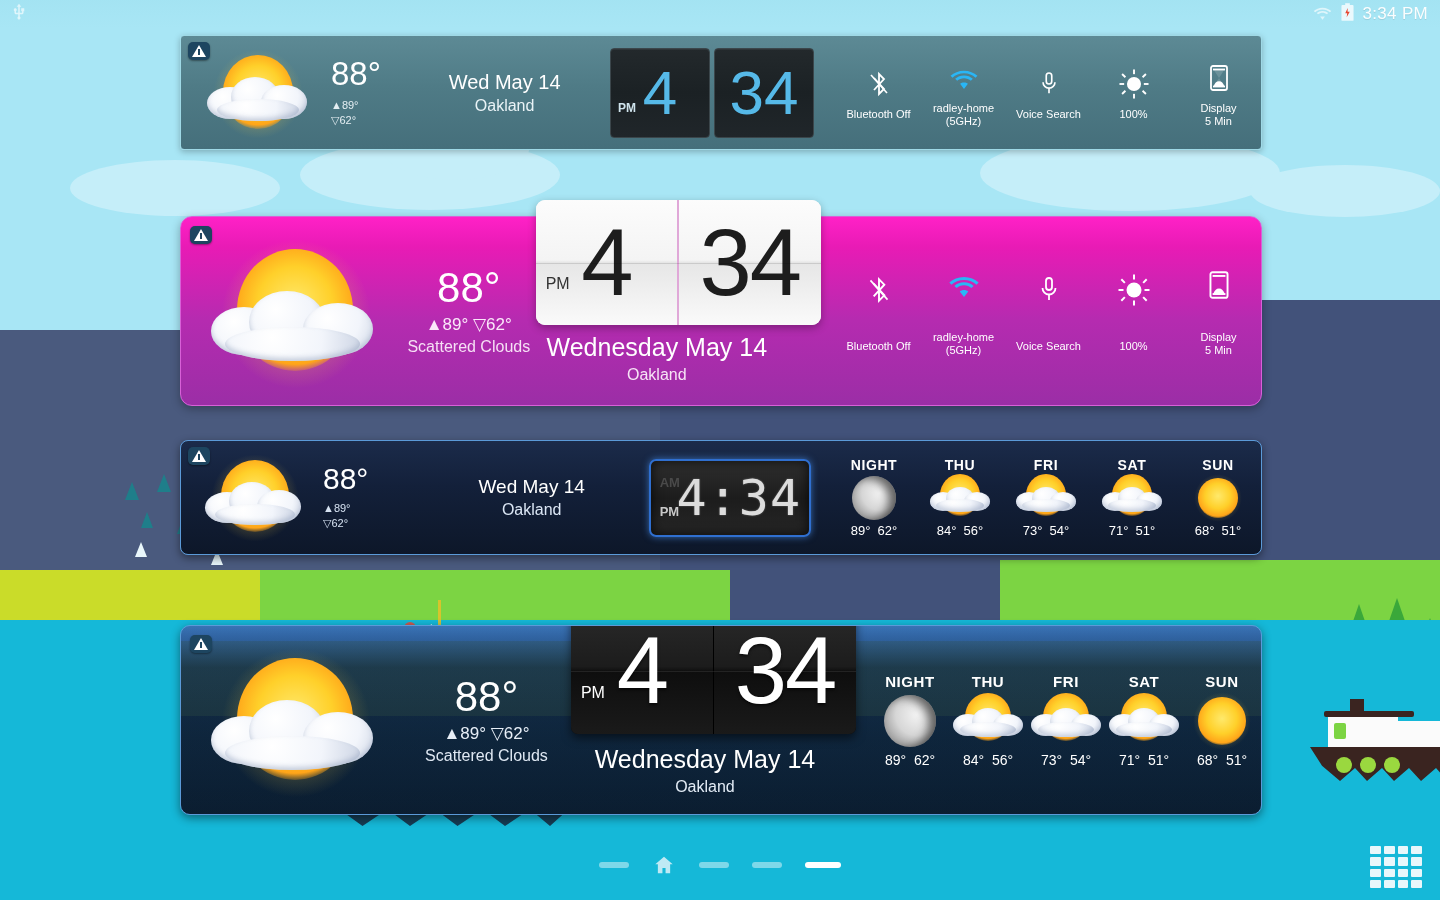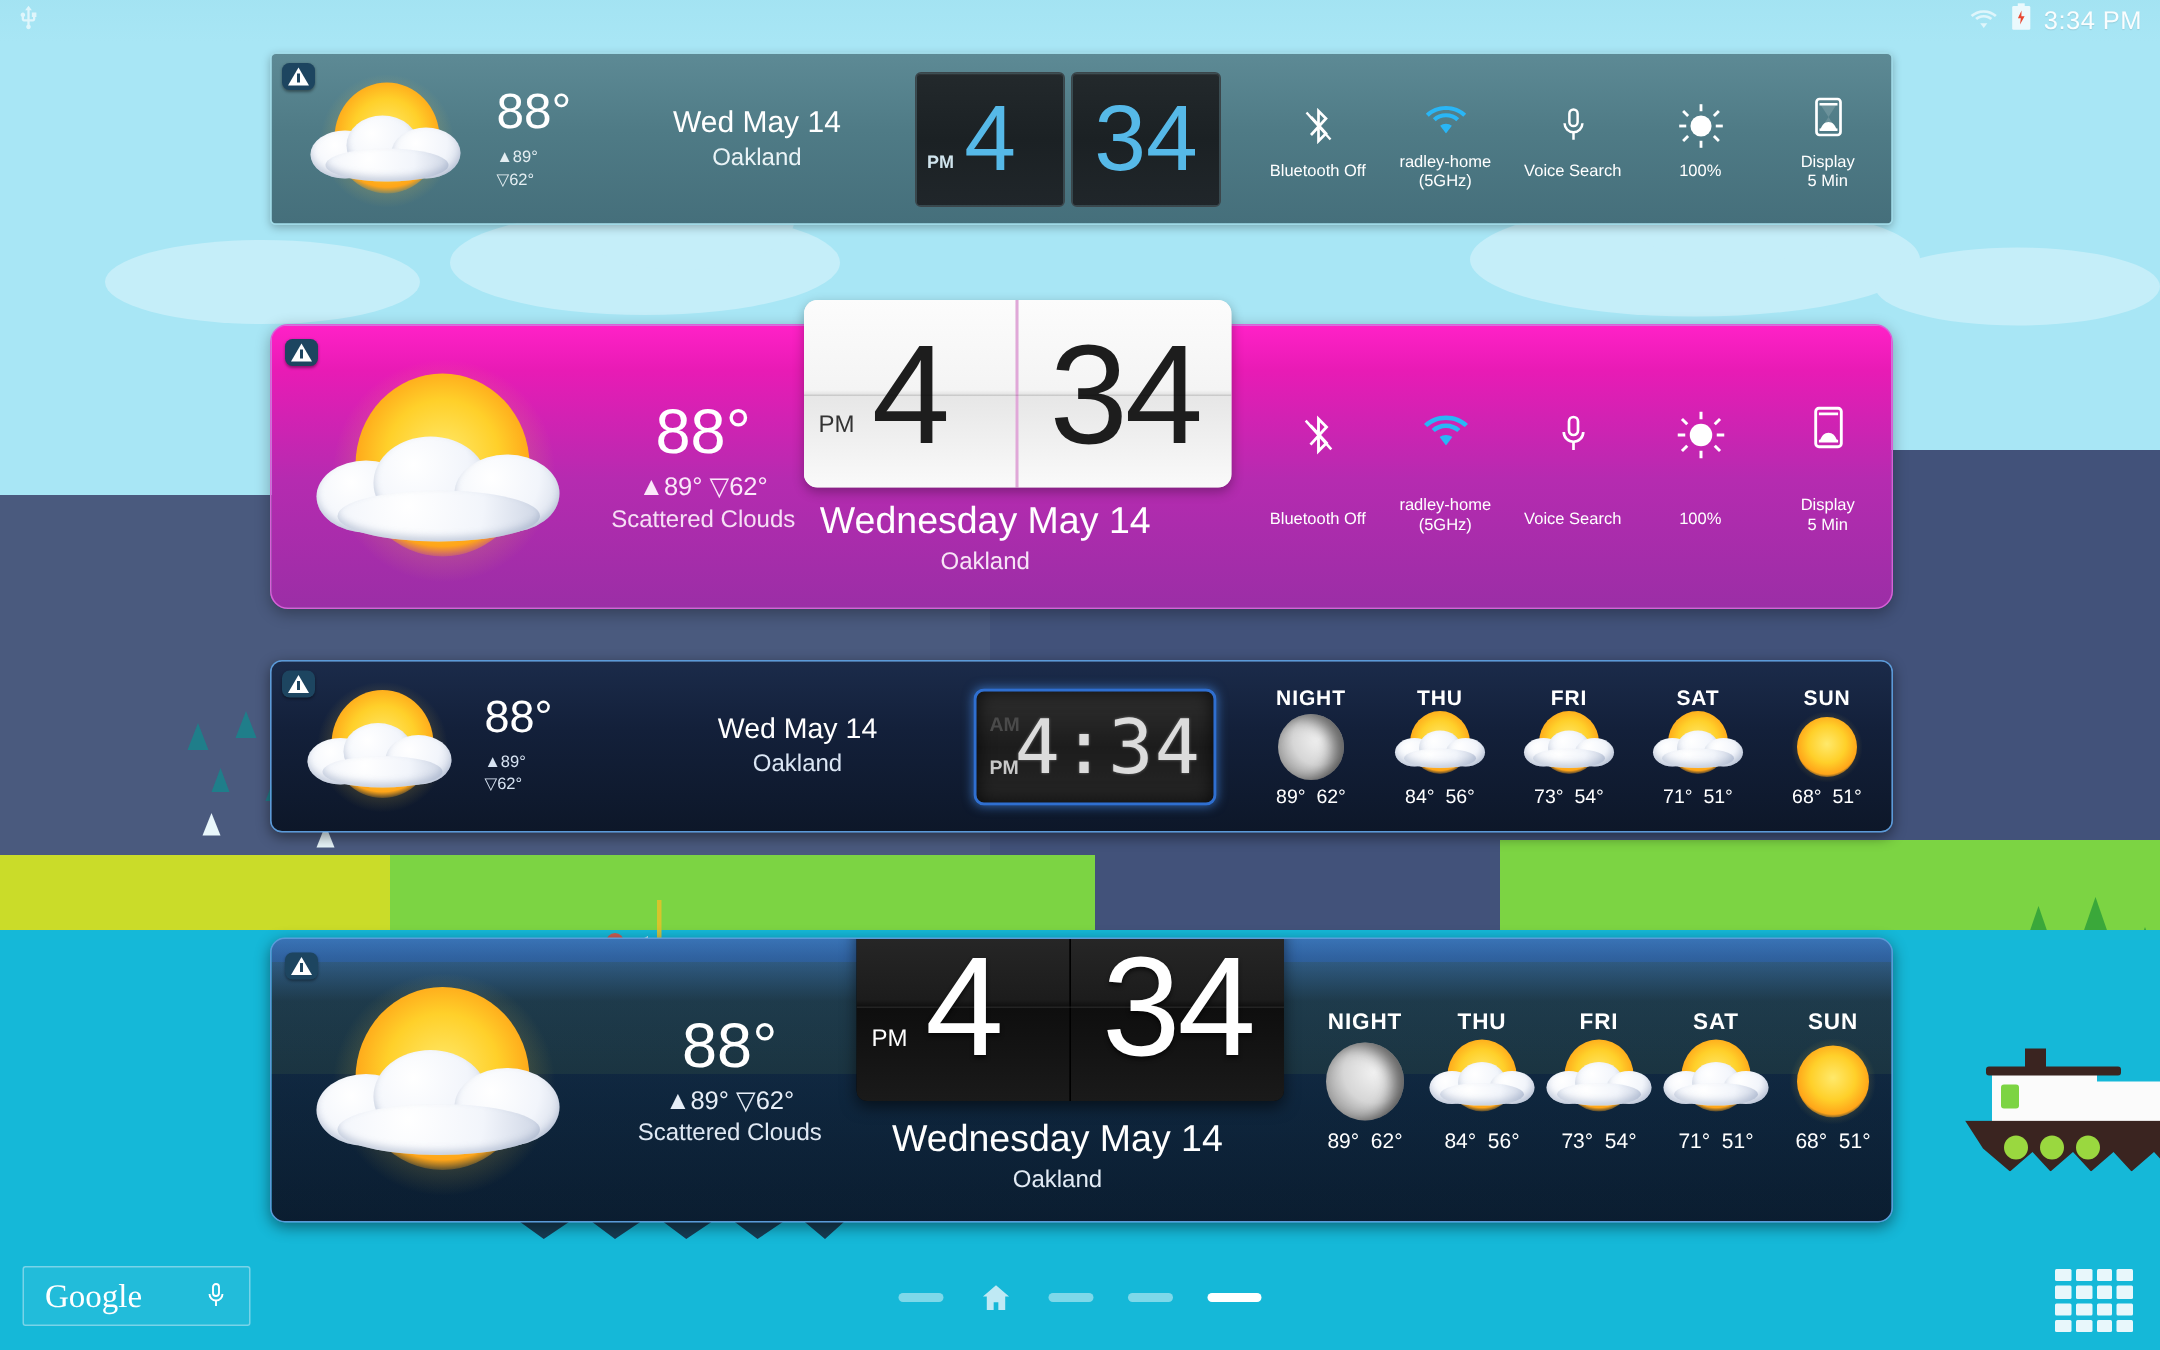--- a/index.html
+++ b/index.html
@@ -706,30 +706,20 @@
         <div class="dtemps" style="font-size:14px;">
           <span>68°</span>&nbsp;
           <span>51°</span>
         </div>
       </div>
     </div>
   </div>
 </div>
 
 <div id="bottombar">
-  <div id="googlebar">
-    <span class="gtext">Google</span>
-    <span style="margin-left:auto;padding-right:14px;display:flex;">
-      <svg width="16" height="22" viewBox="0 0 24 30" fill="none" stroke="#ffffff" stroke-width="1.9">
-        <rect x="9" y="3" width="6" height="12" rx="3"></rect>
-        <path d="M5.5 13a6.5 6.5 0 0 0 13 0"></path>
-          <line x1="12" y1="19.5" x2="12" y2="25"></line>
-      </svg>
-    </span>
-  </div>
 
   <div id="pageindicator">
     <div class="pdot"></div>
     <span style="display:flex;">
       <svg width="24" height="22" viewBox="0 0 24 24" fill="#bfe9f4">
         <path d="M12 3 2.5 11.2h2.8V21h5.0v-5.6h3.4V21h5.0v-9.8h2.8z"></path>
       </svg>
     </span>
     <div class="pdot"></div>
     <div class="pdot"></div>

